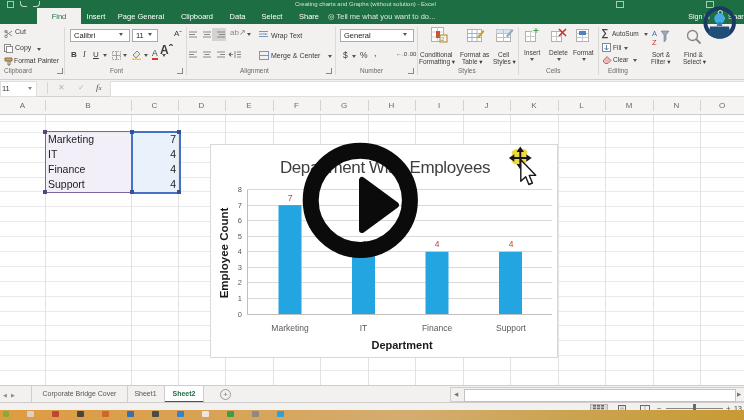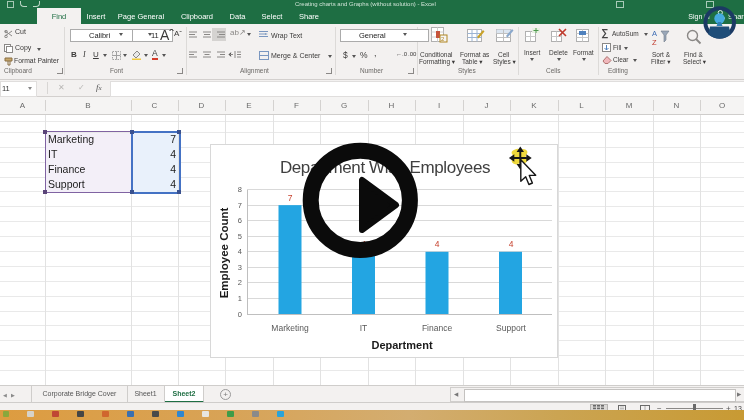--- a/index.html
+++ b/index.html
@@ -11,21 +11,21 @@
   #titletext{left:295px;top:1px;width:170px;height:7px;color:#cfe3d6;font-size:6px;white-space:nowrap;overflow:hidden;}
   
   #tabrow{left:0;top:8px;width:744px;height:16px;background:#1e6e43;color:#fff;font-size:7.5px;}
   .tab{position:absolute;top:0;height:16px;line-height:17px;text-align:center;}
   #hometab{left:37px;width:44px;background:#f3f1f0;color:#1e6e43;}
   
   #ribbon{left:0;top:24px;width:744px;height:55px;background:#f3f1f0;border-bottom:1px solid #d3d0ce;font-size:7px;color:#444;}
   .gsep{position:absolute;top:3px;height:48px;width:1px;background:#dcdad8;}
   .glabel{position:absolute;top:43px;font-size:6.5px;color:#6b6966;}
   .launch{position:absolute;top:44px;width:5px;height:5px;border-right:1px solid #8a8886;border-bottom:1px solid #8a8886;}
-  .combo{position:absolute;background:#fff;border:1px solid #ababab;font-size:7.5px;color:#222;line-height:11px;padding-left:18px;}
+  .combo{position:absolute;background:#fff;border:1px solid #ababab;font-size:7.5px;color:#222;line-height:11px;padding-left:3px;}
   .dar{position:absolute;width:0;height:0;border-left:2.5px solid transparent;border-right:2.5px solid transparent;border-top:3px solid #555;}
   .rtxt{position:absolute;white-space:nowrap;color:#3b3a39;}
   
   #fbar{left:0;top:80px;width:744px;height:16px;background:#f3f1f0;border-bottom:1px solid #d3d0ce;}
   
   #colhead{left:0;top:97px;width:744px;height:17px;background:#f5f4f3;border-bottom:1px solid #cfcdcb;font-size:8px;color:#6a6a6a;}
   .chl{position:absolute;top:0;height:17px;line-height:18px;text-align:center;}
   .chs{position:absolute;top:3px;height:11px;width:1px;background:#d4d2d0;}
   
   #sheet{left:0;top:115px;width:744px;height:270px;background:#fff;}
@@ -45,20 +45,21 @@
 <div class="abs" style="left:616px;top:1px;width:6px;height:5px;border:1px solid #a8cab8;"></div>
 <div class="abs" style="left:706px;top:1px;width:6px;height:5px;border:1px solid #a8cab8;"></div>
 <div class="abs" id="tabrow">
   <span class="tab" id="hometab">Find</span>
   <span class="tab" style="left:82px;width:28px;">Insert</span>
   <span class="tab" style="left:113px;width:56px;">Page General</span>
   <span class="tab" style="left:172px;width:50px;">Clipboard</span>
   <span class="tab" style="left:225px;width:25px;">Data</span>
   <span class="tab" style="left:253px;width:38px;">Select</span>
   <span class="tab" style="left:294px;width:30px;">Share</span>
+  <span class="tab" style="left:328px;width:160px;text-align:left;color:#d9e9e0;">◎ Tell me what you want to do...</span>
   <span class="tab" style="left:684px;width:30px;font-size:7px;">Sign in</span>
   <span class="tab" style="left:728px;width:30px;text-align:left;">Share</span>
 </div>
 
 <div class="abs" id="ribbon">
   <div class="gsep" style="left:64px;"></div>
   <div class="gsep" style="left:186px;"></div>
   <div class="gsep" style="left:335px;"></div>
   <div class="gsep" style="left:417px;"></div>
   <div class="gsep" style="left:518px;"></div>
@@ -81,21 +82,21 @@
       <path d="M4,4 v4 h2 v-4" fill="none" stroke="#8a6f43"></path>
     </svg>
   <span class="rtxt" style="left:14px;top:33px;font-size:6.8px;">Format Painter</span>
   <span class="glabel" style="left:4px;">Clipboard</span>
   <div class="launch" style="left:57px;"></div>
 
   <div class="combo" style="left:70px;top:5px;width:55px;height:11px;">Calibri</div>
     <span class="dar" style="left:119px;top:9px;"></span>
   <div class="combo" style="left:132px;top:5px;width:21px;height:11px;">11</div>
     <span class="dar" style="left:148px;top:9px;"></span>
-  <span class="rtxt" style="left:160px;top:3px;font-size:14px;">Aˆ</span>
+  <span class="rtxt" style="left:160px;top:19px;font-size:12px;font-weight:bold;">Aˆ</span>
   <span class="rtxt" style="left:174px;top:5px;font-size:8px;">Aˇ</span>
   <span class="rtxt" style="left:71px;top:26px;font-weight:bold;font-size:8px;">B</span>
   <span class="rtxt" style="left:83px;top:26px;font-style:italic;font-size:8px;font-family:'Liberation Serif',serif;">I</span>
   <span class="rtxt" style="left:93px;top:26px;text-decoration:underline;font-size:8px;">U</span>
     <span class="dar" style="left:103px;top:30px;"></span>
   <svg class="abs" style="left:112px;top:27px;" width="9" height="9">
       <rect x="0.5" y="0.5" width="8" height="8" fill="none" stroke="#a0a0a0" stroke-dasharray="1.5,1"></rect>
       <path d="M0.5,4.5 h8 M4.5,0.5 v8" stroke="#a0a0a0"></path>
     </svg>
     <span class="dar" style="left:123px;top:30px;"></span>

